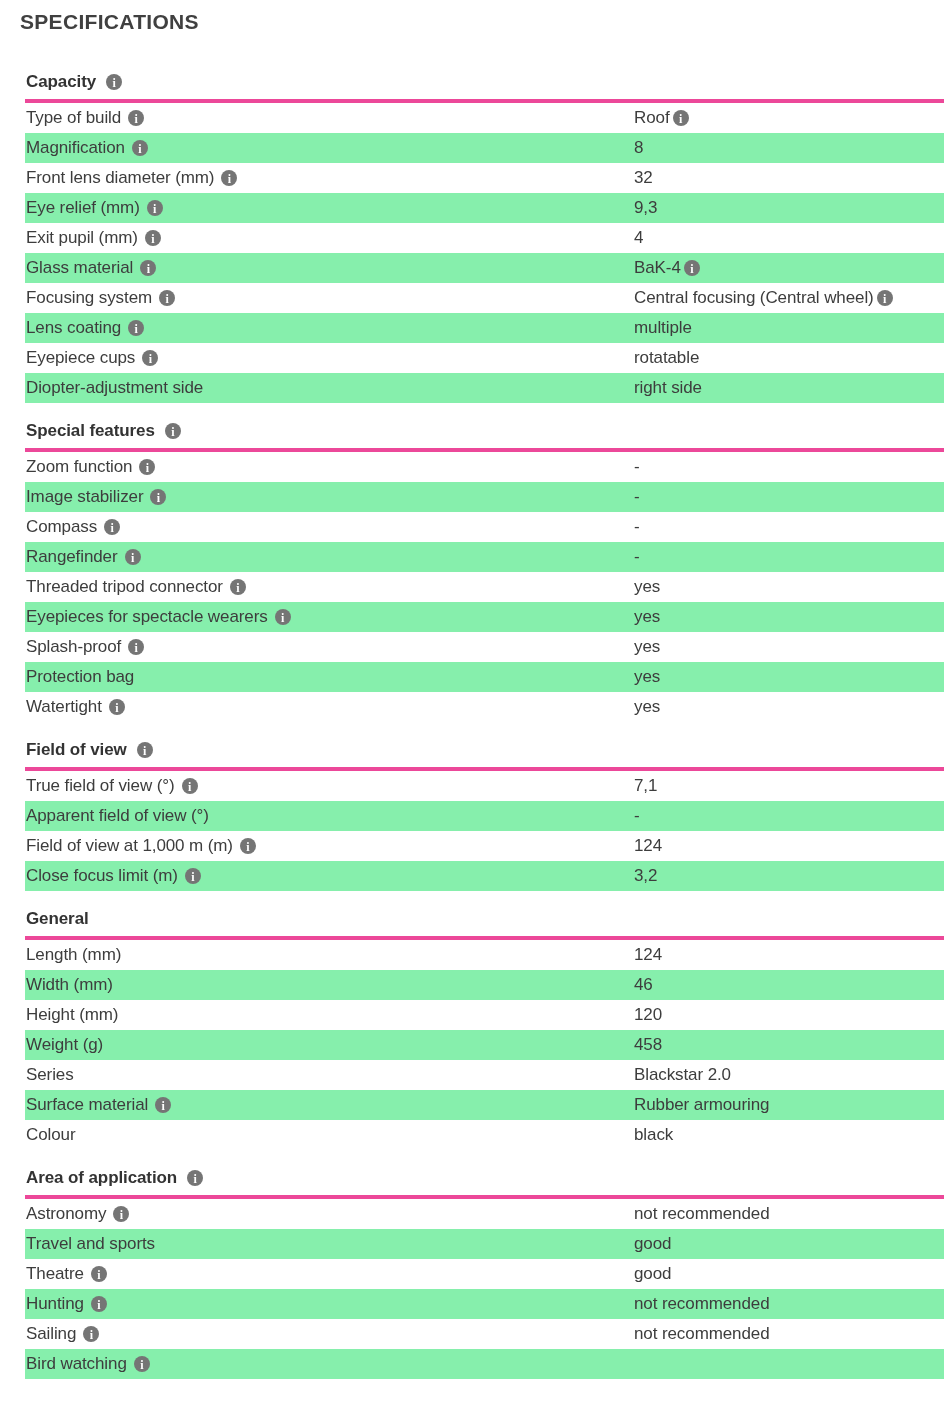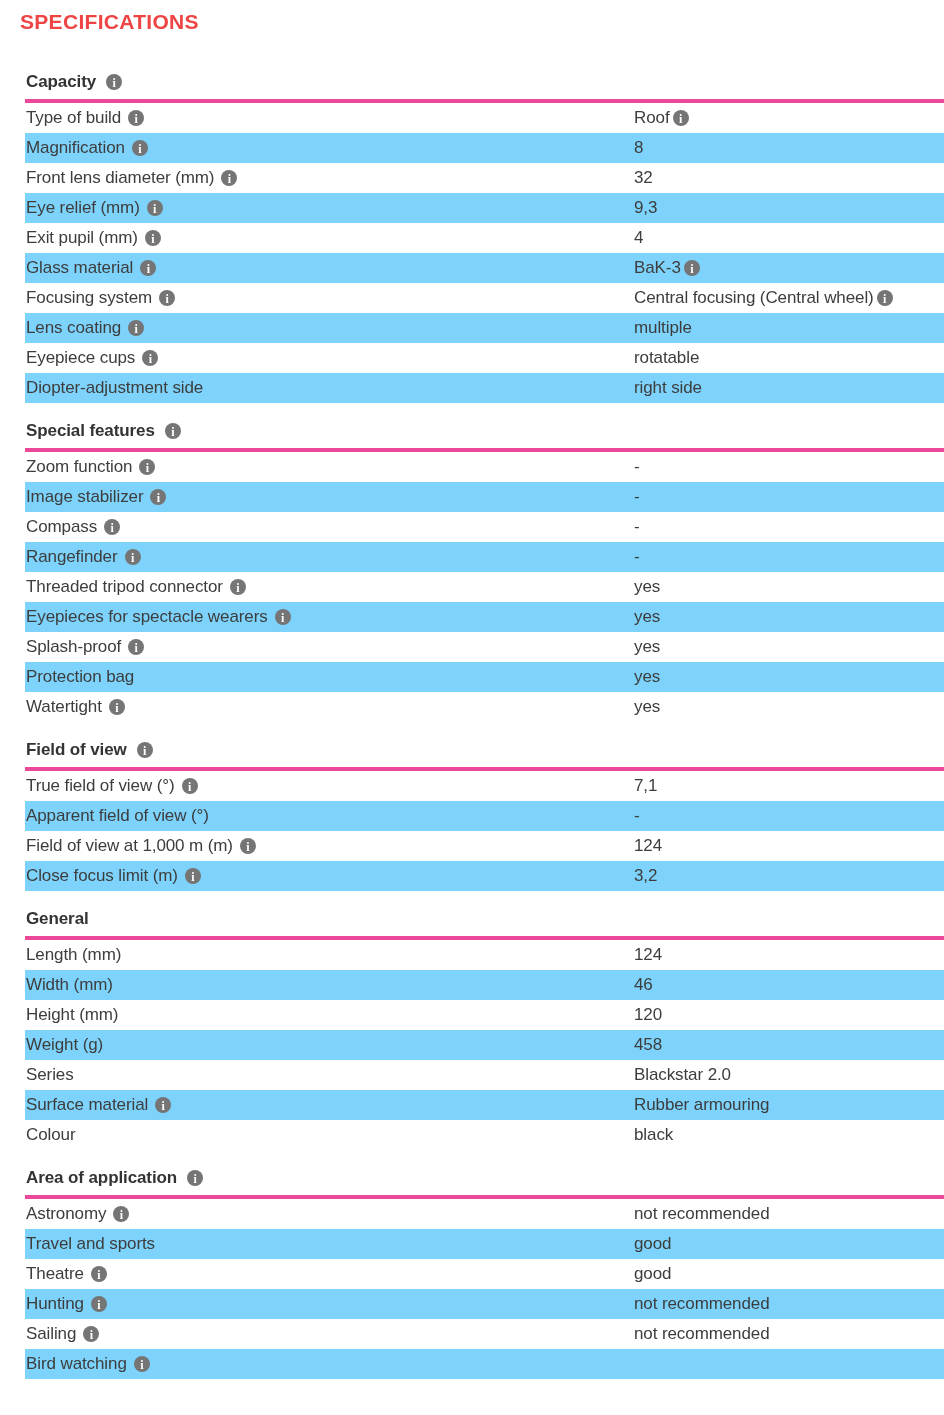--- a/index.html
+++ b/index.html
@@ -13,21 +13,21 @@
     overflow: hidden;
     font-family: "Liberation Sans", sans-serif;
     color: #3d3d3d;
     -webkit-font-smoothing: antialiased;
   }
   .page-title {
     margin: 10px 0 0 20px;
     font-size: 21px;
     line-height: 24px;
     font-weight: 700;
-    color: #ef4444;
+    color: #404040;
     letter-spacing: 0.3px;
   }
   .spec-table {
     margin-left: 25px; 
   }
   .section { margin-top: 17px; }
   .section.first { margin-top: 37px; }
   .section-header {
     display: flex;
     align-items: center;
@@ -40,21 +40,21 @@
     color: #333333;
     letter-spacing: -0.1px;
   }
   .spec-row {
     display: flex;
     align-items: center;
     height: 30px;
     font-size: 17px;
     letter-spacing: -0.1px;
   }
-  .spec-row.alt { background: #7dd3fc; }
+  .spec-row.alt { background: #86efac; }
   .cell-label {
     width: 608px;
     flex: 0 0 608px;
     display: flex;
     align-items: center;
     gap: 7px;
     padding-left: 1px;
     white-space: nowrap;
     overflow: hidden;
   }
@@ -152,21 +152,21 @@
 
     </div>
   </div>
 
   <div class="spec-row alt">
     <div class="cell-label">
       <span>Glass material</span>
       <span class="info-icon">i</span>
     </div>
     <div class="cell-value">
-      <span>BaK-3</span>
+      <span>BaK-4</span>
       <span class="info-icon">i</span>
     </div>
   </div>
 
   <div class="spec-row">
     <div class="cell-label">
       <span>Focusing system</span>
       <span class="info-icon">i</span>
     </div>
     <div class="cell-value">

